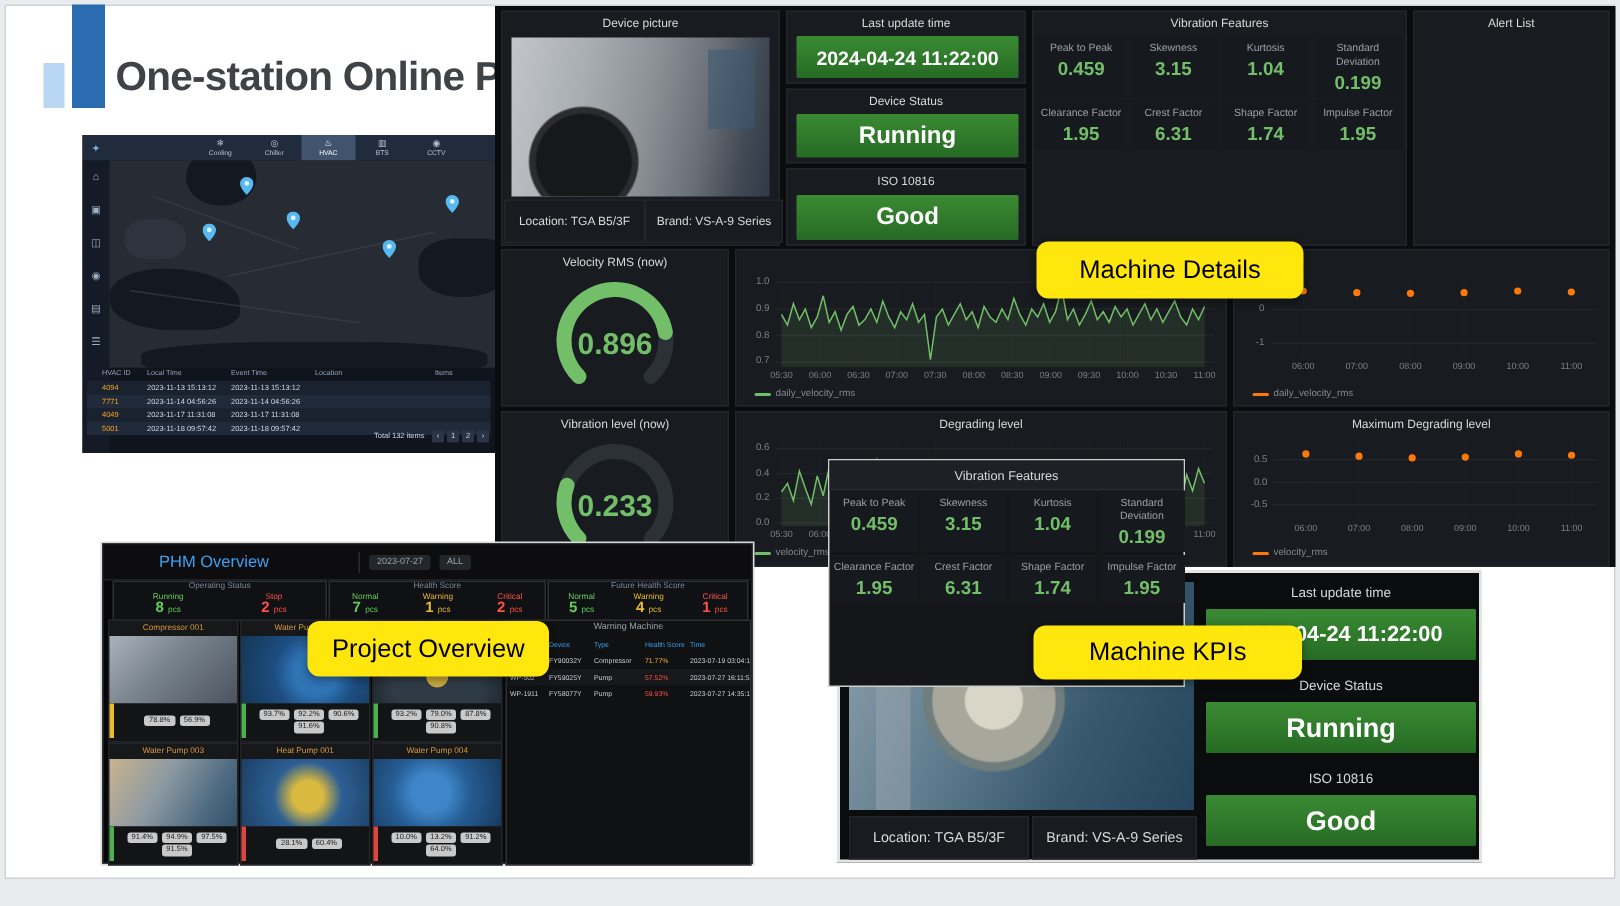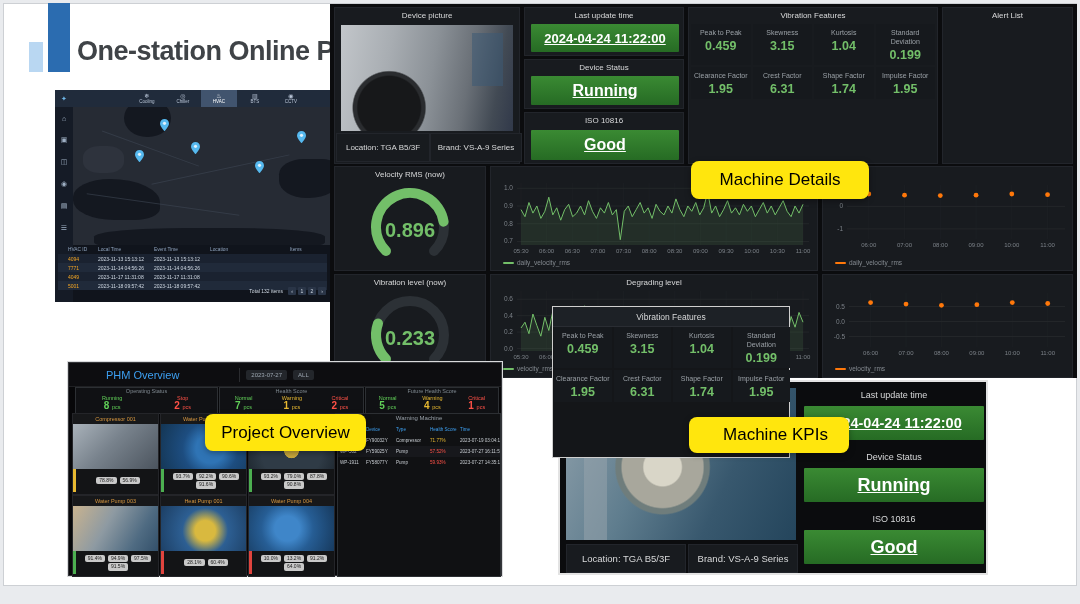--- a/index.html
+++ b/index.html
@@ -9,21 +9,21 @@
 
   
   .bar-light{background:#b9d7f2;}
   .bar-dark{background:#2b6cb0;}
   #slide-title{font-size:27px;font-weight:bold;color:#3f4347;letter-spacing:-0.5px;white-space:nowrap;}
 
   
   .dash{background:#0b0c0e;}
   .gf-panel{position:absolute;background:#181b1f;border:1px solid #22252b;box-sizing:border-box;}
   .gf-title{font-size:8px;color:#d8d9da;text-align:center;padding-top:3px;line-height:1.2;}
-  .green-box{position:absolute;background:linear-gradient(180deg,#3a8a33,#266b24);color:#fff;display:flex;align-items:center;justify-content:center;font-weight:bold;border-radius:1px;text-decoration:underline;}
+  .green-box{position:absolute;background:linear-gradient(180deg,#3a8a33,#266b24);color:#fff;display:flex;align-items:center;justify-content:center;font-weight:bold;border-radius:1px;}
   .loc-cell{position:absolute;background:#181b1f;border:1px solid #22252b;color:#d8d9da;display:flex;align-items:center;justify-content:center;}
 
   .vgrid{position:absolute;display:grid;grid-template-columns:1fr 1fr 1fr 1fr;gap:2px;}
   .vcell{background:#16191d;text-align:center;padding-top:4px;}
   .vlab{font-size:7px;color:#9aa0a6;line-height:1.3;}
   .vval{font-size:12.5px;color:#73bf69;font-weight:bold;line-height:1.5;}
 
   .plot{position:absolute;}
   .ylab{position:absolute;font-size:6.5px;color:#7b8087;text-align:right;width:18px;line-height:1;}
   .xlab{position:absolute;font-size:6px;color:#7b8087;text-align:center;width:26px;line-height:1;}
@@ -311,20 +311,21 @@
         <div class="xlab" style="left: 247.727px; top: 79px;">10:00</div>
         <div class="xlab" style="left: 273.364px; top: 79px;">10:30</div>
         <div class="xlab" style="left: 299px; top: 79px;">11:00</div>
         <div class="ylab" style="left: 4px; top: 21.2192px;">0.6</div>
         <div class="ylab" style="left: 4px; top: 37.6575px;">0.4</div>
         <div class="ylab" style="left: 4px; top: 54.0959px;">0.2</div>
         <div class="ylab" style="left: 4px; top: 70.5342px;">0.0</div>
       </div>
 
     <div class="gf-panel" style="left:492px;top:270px;width:251px;height:104px;">
+      <div class="gf-title">Maximum Degrading level</div>
       <div class="plot" style="left:26px;top:18px;width:216px;height:54px;"><svg width="216" height="54">
             <line x1="21.6" x2="21.6" y1="0" y2="54" stroke="#1c1f23"></line>
             <line x1="57.023999999999994" x2="57.023999999999994" y1="0" y2="54" stroke="#1c1f23"></line>
             <line x1="92.44799999999998" x2="92.44799999999998" y1="0" y2="54" stroke="#1c1f23"></line>
             <line x1="127.87199999999999" x2="127.87199999999999" y1="0" y2="54" stroke="#1c1f23"></line>
             <line x1="163.29599999999996" x2="163.29599999999996" y1="0" y2="54" stroke="#1c1f23"></line>
             <line x1="198.71999999999997" x2="198.71999999999997" y1="0" y2="54" stroke="#1c1f23"></line>
             <line x1="0" x2="216" y1="13.5" y2="13.5" stroke="#232629"></line>
             <line x1="0" x2="216" y1="28.5" y2="28.5" stroke="#232629"></line>
             <line x1="0" x2="216" y1="43.5" y2="43.5" stroke="#232629"></line>
@@ -673,14 +674,14 @@
         </div>
         <div class="vcell">
           <div class="vlab">Impulse Factor</div>
           <div class="vval">1.95</div>
         </div>
       </div>
   </div>
 
   <div class="yellow-label" style="left:691px;top:161px;width:178px;height:38px;">Machine Details</div>
   <div class="yellow-label" style="left:205px;top:414px;width:161px;height:37px;">Project Overview</div>
-  <div class="yellow-label" style="left:689px;top:417px;width:147px;height:36px;padding-left:13px;">Machine KPIs</div>
+  <div class="yellow-label" style="left:689px;top:417px;width:179px;height:36px;">Machine KPIs</div>
 </div>
 
 </body></html>

